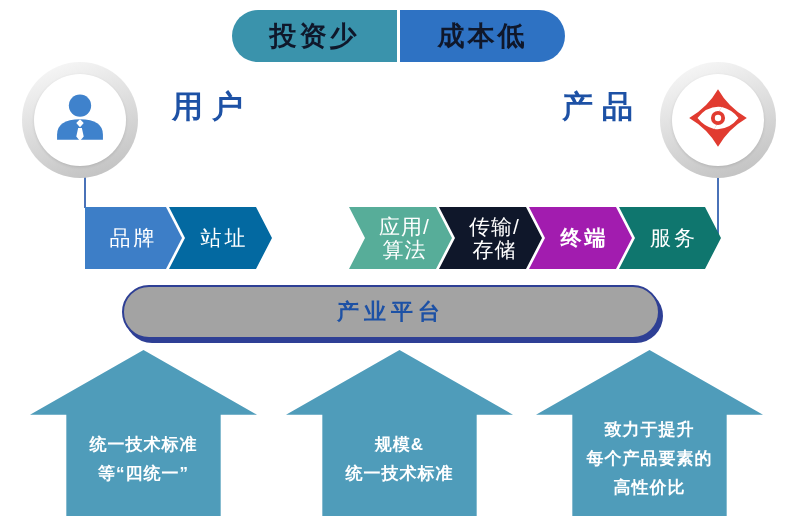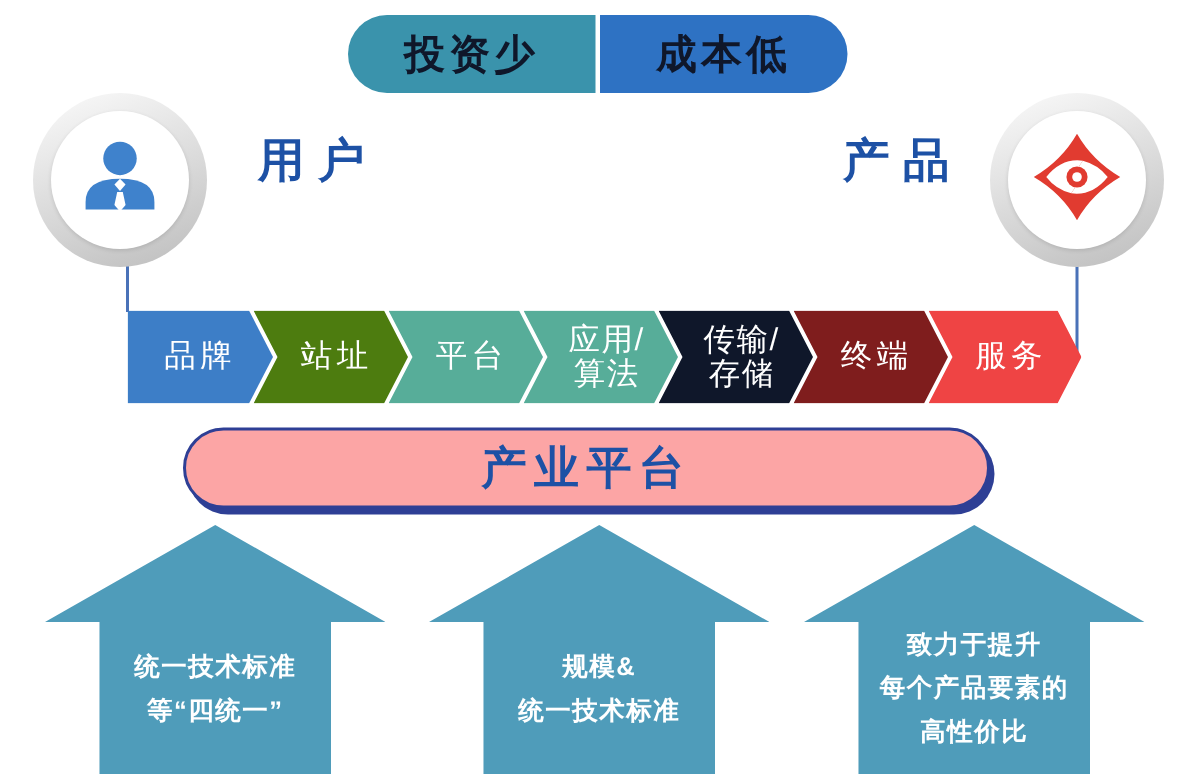--- a/index.html
+++ b/index.html
@@ -71,25 +71,25 @@
   .s2 { left:84px;  width:103px; }
   .s3 { left:174px; width:103px; }
   .s4 { left:264px; width:103px; }
   .s5 { left:354px; width:103px; }
   .s6 { left:444px; width:103px; }
   .s7 { left:534px; width:102px; }
 
   
   .platform-bar {
     position:absolute; left:122px; top:285px; width:534px; height:50px;
-    background:#fca5a5;
+    background:#a3a3a3;
     border:2px solid #2E3F95; border-radius:27px;
     box-shadow:3px 4px 0 0 #2E3F95;
     display:flex; align-items:center; justify-content:center;
-    font-size:30px; font-weight:bold; letter-spacing:5px; color:#1D51A5;
+    font-size:22px; font-weight:bold; letter-spacing:5px; color:#1D51A5;
     z-index:2;
   }
 
   
   .up-arrow {
     position:absolute; top:350px; width:227px; height:166px;
     background:#4F9CBA;
     clip-path: polygon(50% 0, 100% 39%, 84% 39%, 84% 100%, 16% 100%, 16% 39%, 0 39%);
   }
   .arrow-1 { left:30px; }
@@ -141,41 +141,37 @@
         </svg>
       </span>
     </div>
   </div>
 
   <div class="chain">
     <div class="seg first s1" style="background: rgb(61, 126, 199);">
       <div class="l1">品牌</div>
 
     </div>
-    <div class="seg s2" style="background: #4d7c0f;">
+    <div class="seg s2" style="background: #0369a1;">
       <div class="l1">站址</div>
-
-    </div>
-    <div class="seg s3" style="background: rgb(87, 173, 153);">
-      <div class="l1">平台</div>
 
     </div>
     <div class="seg two-line s4" style="background: rgb(87, 173, 153);">
       <div class="l1">应用/</div>
       <div class="l2">算法</div>
     </div>
     <div class="seg two-line s5" style="background: #0f172a;">
       <div class="l1">传输/</div>
       <div class="l2">存储</div>
     </div>
-    <div class="seg s6" style="background: #7f1d1d;">
+    <div class="seg s6" style="background: #a21caf; font-weight: bold;">
       <div class="l1">终端</div>
 
     </div>
-    <div class="seg s7" style="background: #ef4444;">
+    <div class="seg s7" style="background: #0f766e;">
       <div class="l1">服务</div>
 
     </div>
   </div>
 
   <div class="platform-bar">产业平台</div>
 
   <div class="up-arrow arrow-1">
     <div class="arrow-text">
       <div class="arrow-line">统一技术标准</div>

